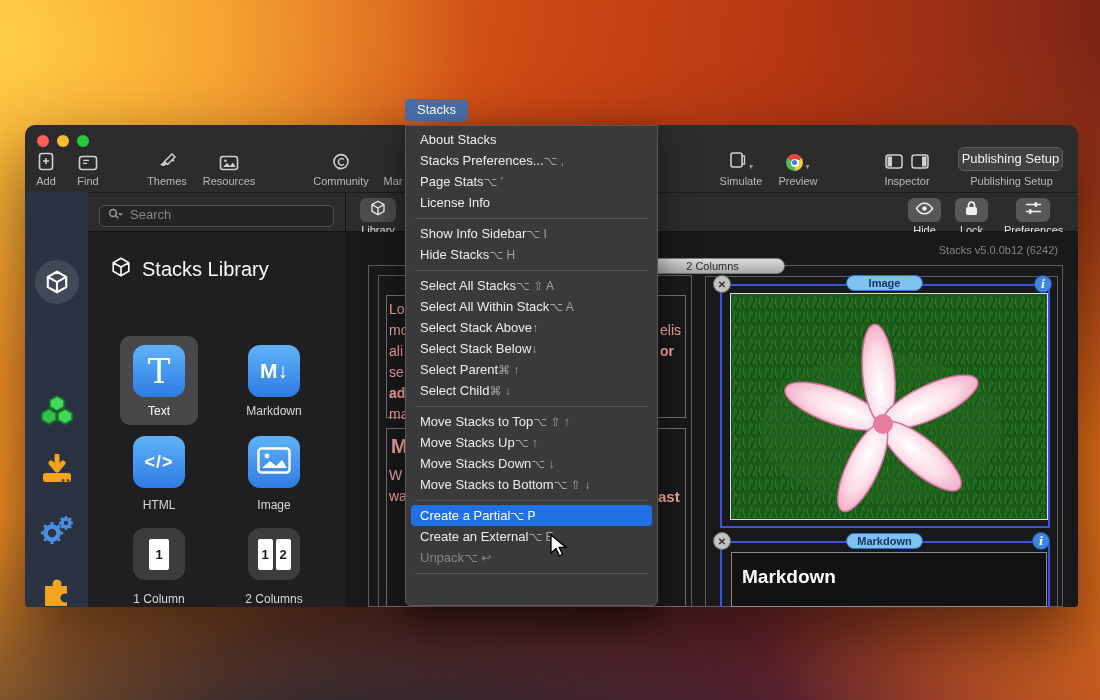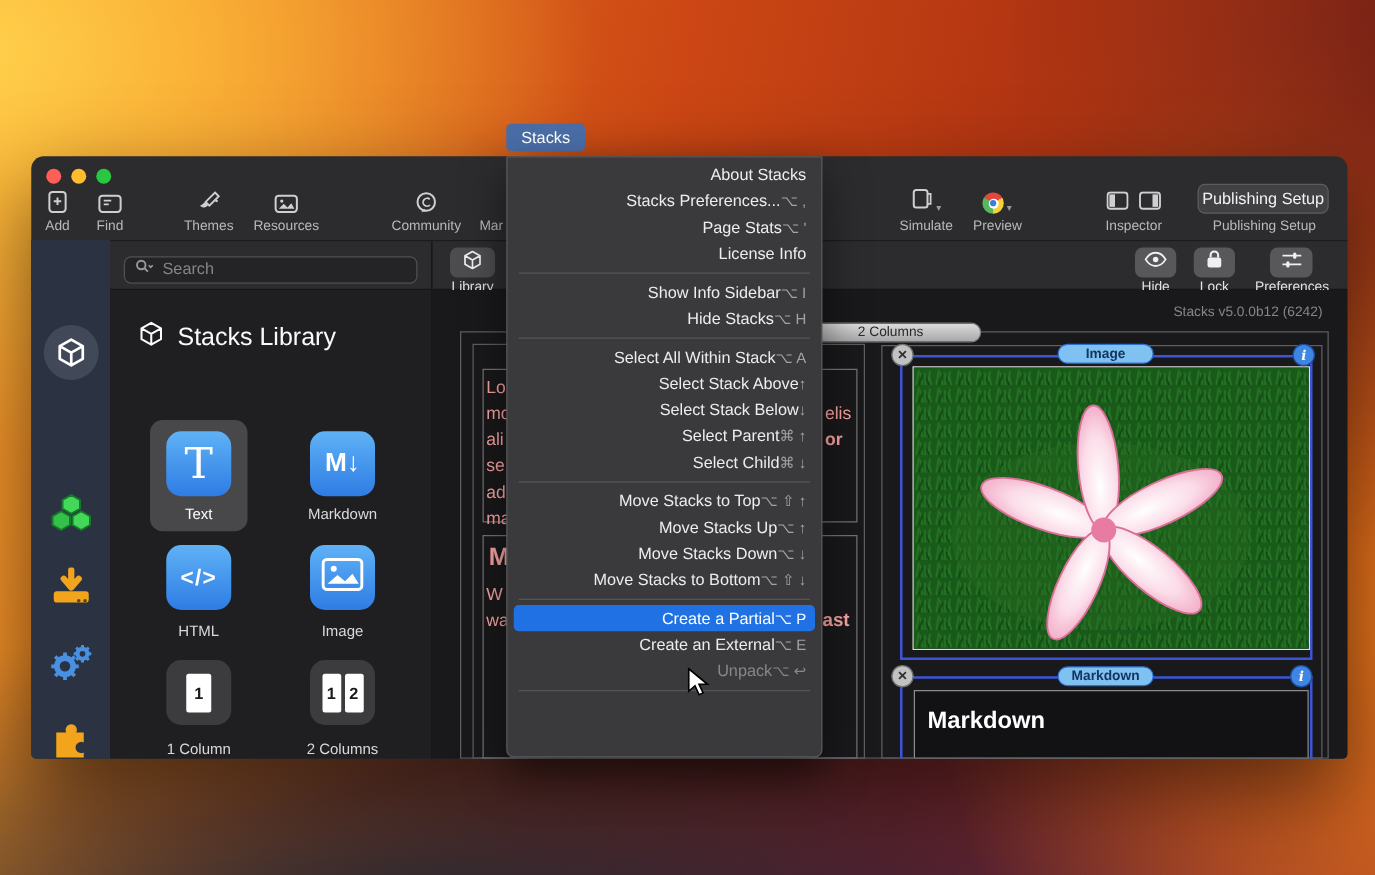--- a/index.html
+++ b/index.html
@@ -58,21 +58,21 @@
     display:flex;align-items:center;justify-content:center;z-index:4;border:1px solid #6e6e6e;}
   .ibtn{position:absolute;width:18px;height:18px;border-radius:50%;background:#3f86e2;color:#fff;font-size:11px;font-weight:bold;
     font-family:"DejaVu Serif",serif;font-style:italic;display:flex;align-items:center;justify-content:center;z-index:4;border:1px solid #1d4f9e;}
   .frag{position:absolute;color:#fca5a5;font-size:14px;white-space:nowrap;}
   .vertext{color:#86868a;font-size:11px;}
   
   #menutitle{position:absolute;left:405px;top:99px;height:22px;padding:0 12px;background:#4a6da7;border-radius:4px;
     color:#fff;font-size:13px;line-height:22px;z-index:10;}
   #menu{position:absolute;left:405px;top:125px;width:253px;height:481px;background:#3a3a3c;border:1px solid #59595b;
     border-radius:0 0 6px 6px;z-index:10;box-shadow:0 14px 34px rgba(0,0,0,.5);padding-top:3px;display:flex;flex-direction:column;}
-  .mrow{height:21px;display:flex;align-items:center;justify-content:flex-end;padding:0 12px 0 14px;font-size:13px;color:#ededef;}
+  .mrow{height:21px;display:flex;align-items:center;justify-content:flex-start;padding:0 12px 0 14px;font-size:13px;color:#ededef;}
   .mrow .sc{color:#a2a2a6;font-size:12px;}
   .mrow.hl{background:#2071e3;border-radius:4px;margin:0 5px;padding:0 7px 0 9px;color:#fff;}
   .mrow.hl .sc{color:#fff;}
   .mrow.dis, .mrow.dis .sc{color:#87878a;}
   .mdiv{height:10px;display:flex;align-items:center;padding:0 9px;}
   .mdiv .line{height:1px;width:100%;background:#565658;}
   #cursor{position:absolute;left:549px;top:534px;z-index:20;}
 </style>
 </head>
 <body>
@@ -313,21 +313,21 @@
 
       <div class="frame" style="left:23px;top:33px;width:695px;height:342px;"></div>
       <div class="pill gray" style="left:295px;top:26px;width:145px;">2 Columns</div>
 
       <div class="frame" style="left:33px;top:43px;width:314px;height:332px;"></div>
       <div class="innerframe" style="left:41px;top:63px;width:300px;height:123px;"></div>
       <div class="frag" style="left:44px;top:69px;">Lo</div>
       <div class="frag" style="left:44px;top:90px;">mo</div>
       <div class="frag" style="left:44px;top:111px;">ali</div>
       <div class="frag" style="left:44px;top:132px;">se</div>
-      <div class="frag" style="left:44px;top:153px;">ad</div>
+      <div class="frag" style="left:44px;top:153px;font-weight:bold;">ad</div>
       <div class="frag" style="left:44px;top:174px;">ma</div>
       <div class="frag" style="left:315px;top:90px;">elis</div>
       <div class="frag" style="left:315px;top:111px;font-weight:bold;">or</div>
 
       <div class="innerframe" style="left:41px;top:196px;width:300px;height:179px;"></div>
       <div class="frag" style="left:46px;top:203px;font-size:20px;font-weight:bold;">M</div>
       <div class="frag" style="left:44px;top:235px;">W</div>
       <div class="frag" style="left:44px;top:256px;">wa</div>
       <div class="frag" style="left:313px;top:256px;font-weight:bold;font-size:15px;">ast</div>
 
@@ -404,20 +404,24 @@
         <span class="sc">⌥ I</span>
       </div>
     <div class="mrow">
         <span>Hide Stacks</span>
         <span class="sc">⌥ H</span>
       </div>
     <div class="mdiv">
         <div class="line"></div>
       </div>
     <div class="mrow">
+        <span>Select All Stacks</span>
+        <span class="sc">⌥ ⇧ A</span>
+      </div>
+    <div class="mrow">
         <span>Select All Within Stack</span>
         <span class="sc">⌥ A</span>
       </div>
     <div class="mrow">
         <span>Select Stack Above</span>
         <span class="sc">↑</span>
       </div>
     <div class="mrow">
         <span>Select Stack Below</span>
         <span class="sc">↓</span>

